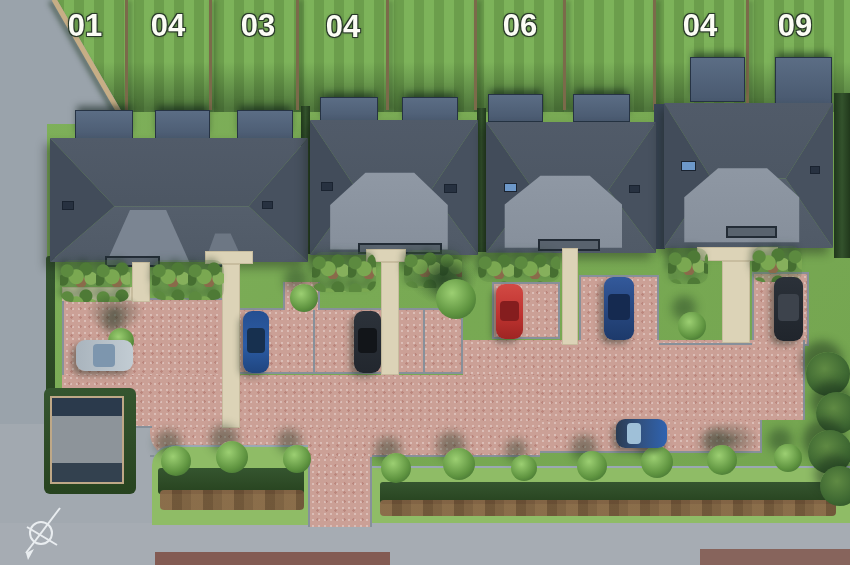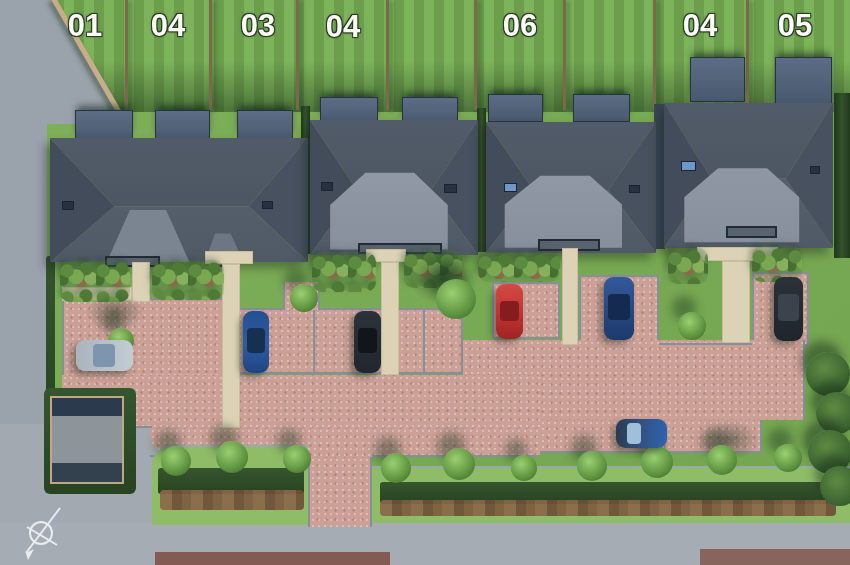--- a/index.html
+++ b/index.html
@@ -96,21 +96,21 @@
   <div class="abs fence" style="left:653px;top:0;width:3px;height:110px;"></div>
   <div class="abs fence" style="left:746px;top:0;width:3px;height:110px;"></div>
   <div class="abs hedge" style="left:46px;top:256px;width:9px;height:174px;"></div>
 
   <div class="abs plotnum" style="left:53px;top:8px;">01</div>
   <div class="abs plotnum" style="left:136px;top:8px;">04</div>
   <div class="abs plotnum" style="left:226px;top:8px;">03</div>
   <div class="abs plotnum" style="left:311px;top:9px;">04</div>
   <div class="abs plotnum" style="left:488px;top:8px;">06</div>
   <div class="abs plotnum" style="left:668px;top:8px;">04</div>
-  <div class="abs plotnum" style="left:763px;top:8px;">05</div>
+  <div class="abs plotnum" style="left:763px;top:8px;">09</div>
 
   <div class="abs shed" style="left:75px;top:110px;width:58px;height:31px;"></div>
   <div class="abs shed" style="left:155px;top:110px;width:55px;height:31px;"></div>
   <div class="abs shed" style="left:237px;top:110px;width:56px;height:31px;"></div>
   <div class="abs shed" style="left:320px;top:97px;width:58px;height:27px;"></div>
   <div class="abs shed" style="left:402px;top:97px;width:56px;height:29px;"></div>
   <div class="abs shed" style="left:488px;top:94px;width:55px;height:28px;"></div>
   <div class="abs shed" style="left:573px;top:94px;width:57px;height:28px;"></div>
   <div class="abs shed" style="left:690px;top:57px;width:55px;height:45px;"></div>
   <div class="abs shed" style="left:775px;top:57px;width:57px;height:47px;"></div>

